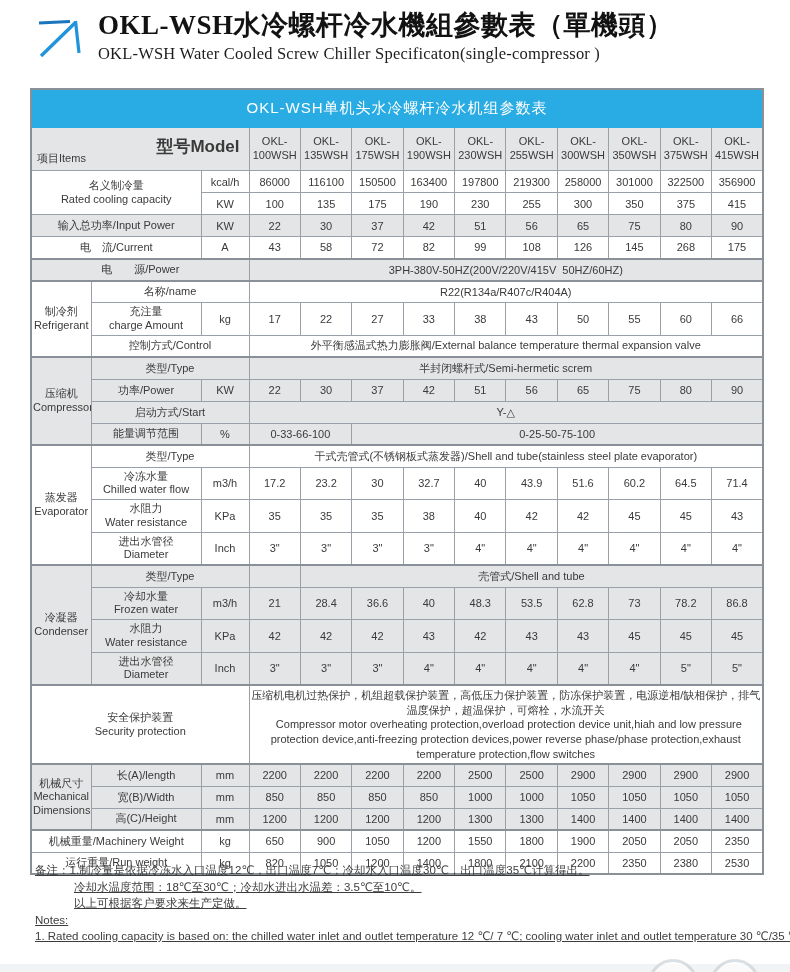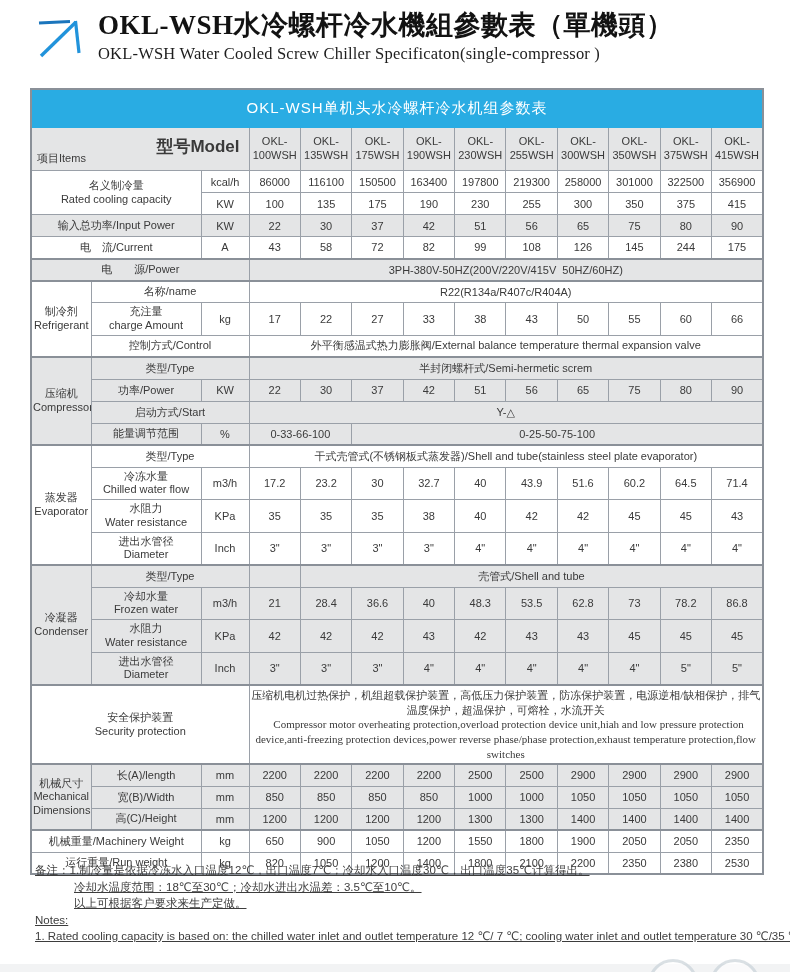--- a/index.html
+++ b/index.html
@@ -41,21 +41,21 @@
       #98a0a8 calc(50% + .7px),transparent calc(50% + .7px));
   }
   .ci{position:absolute;left:5px;bottom:4px;font-size:11px;}
   .cm{position:absolute;right:9px;top:7px;font-size:17px;font-weight:bold;}
   .model{line-height:1.25;}
   .grp{font-size:10.5px;line-height:1.25;padding:2px 2px;}
   .two div{line-height:1.25;}
   .lbl{font-size:11px;}
   .unit{font-size:11px;}
   .merged{white-space:pre-wrap;font-size:11px;}
-  .sectxt{text-align:left;padding:4px 7px;font-size:10.8px;line-height:1.33;font-family:Liberation Serif, serif;}
+  .sectxt{text-align:left;padding:4px 7px;font-size:10.8px;line-height:1.33;}
   .sectxt .sen{white-space:pre-wrap;}
 
   
   .notes{position:absolute;top:862px;left:35px;width:745px;font-size:11.5px;line-height:16.5px;color:#3d3d3d;}
   .notes div{white-space:nowrap;text-decoration:underline;}
   .n2{margin-left:27px;}
   .n3,.n4,.n5{margin-left:39px;}
 
   
   .bottom-strip{position:absolute;left:0;right:0;bottom:0;height:8px;background:#f2f3f4;}
@@ -159,21 +159,21 @@
       <td class="lbl" colspan="2">电　流/Current</td>
       <td class="unit">A</td>
     <td class="v">43</td>
         <td class="v">58</td>
         <td class="v">72</td>
         <td class="v">82</td>
         <td class="v">99</td>
         <td class="v">108</td>
         <td class="v">126</td>
         <td class="v">145</td>
-        <td class="v">244</td>
+        <td class="v">268</td>
         <td class="v">175</td>
       </tr>
 
     <tr class="alt sec">
       <td class="lbl" colspan="3">电　　源/Power</td>
       <td class="merged" colspan="10">3PH-380V-50HZ(200V/220V/415V  50HZ/60HZ)</td>
     </tr>
 
     <tr class="sec">
       <th class="grp two" rowspan="3">

